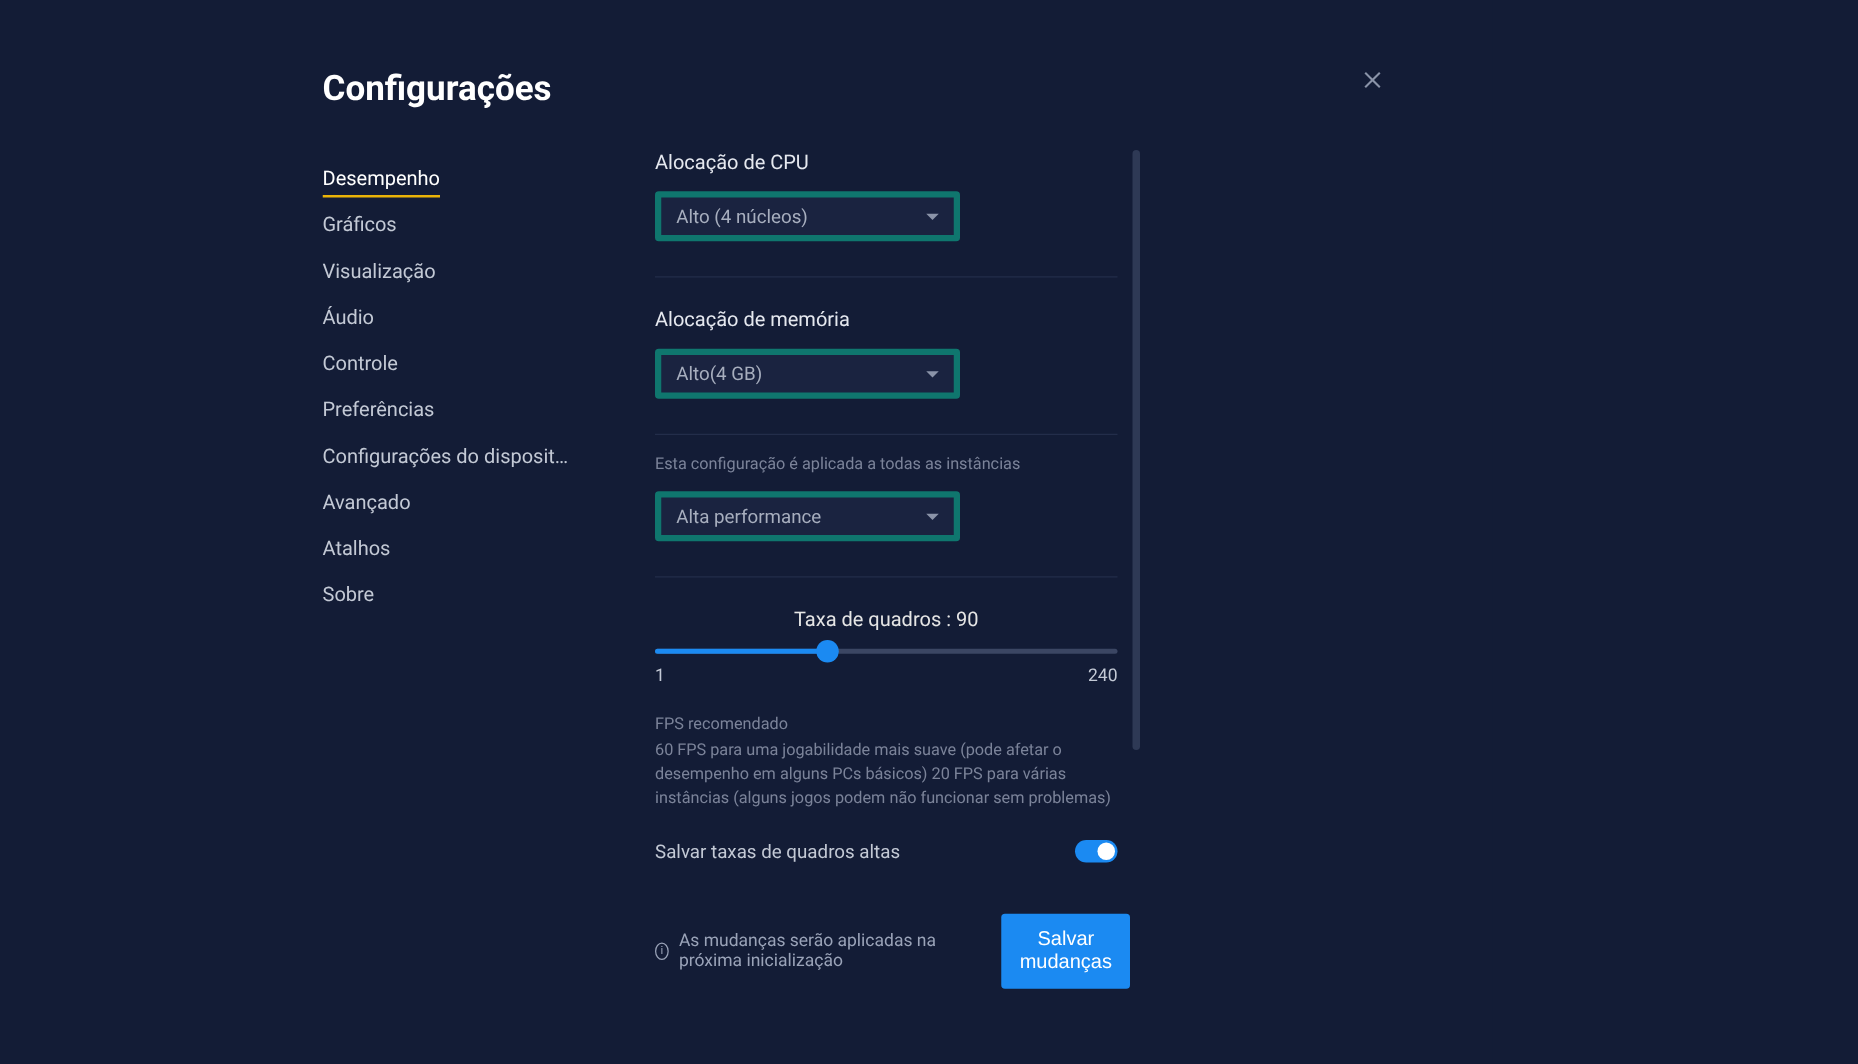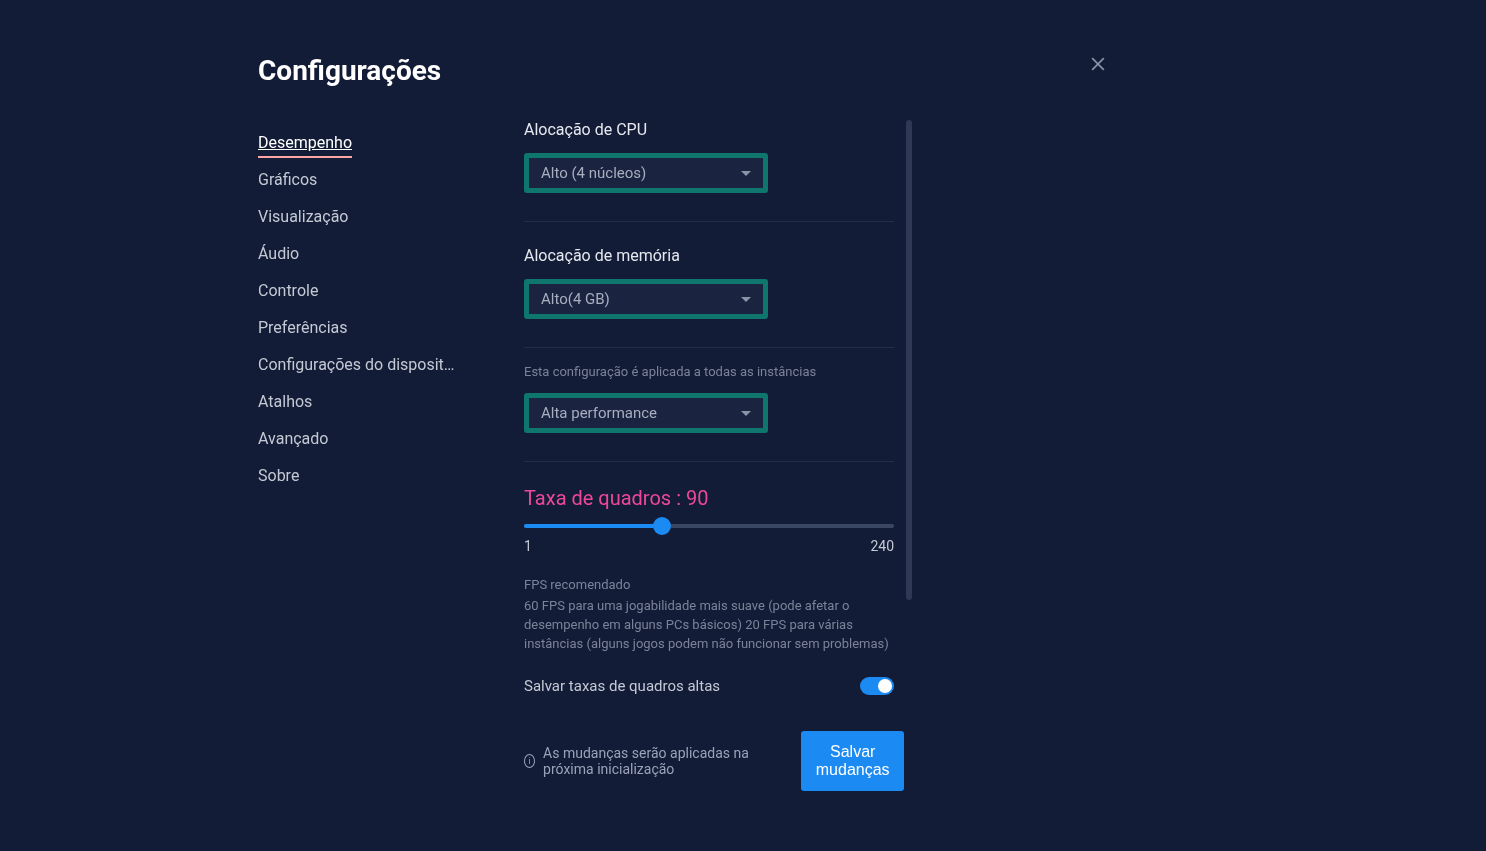--- a/index.html
+++ b/index.html
@@ -48,23 +48,22 @@
     padding: 9px 0;
     cursor: pointer;
     white-space: nowrap;
     overflow: hidden;
     text-overflow: ellipsis;
   }
   .sidebar-item.active {
     color: #ffffff;
   }
   .sidebar-item.active span {
-    border-bottom: 2px solid #fca5a5;
+    border-bottom: 2px solid #eab308;
     padding-bottom: 4px;
-    text-decoration: underline;
   }
   .content {
     position: absolute;
     top: 120px;
     left: 524px;
     right: 280px;
     bottom: 140px;
     overflow-y: auto;
     padding-right: 20px;
   }
@@ -117,23 +116,24 @@
     font-size: 15px;
     color: #a7aebe;
   }
   .select-caret {
     width: 0; height: 0;
     border-left: 5px solid transparent;
     border-right: 5px solid transparent;
     border-top: 5px solid #8a93a8;
   }
   .slider-title {
-    font-size: 20px;
-    color: #ec4899;
+    font-size: 16px;
+    color: #e5e5e5;
     margin-bottom: 14px;
+    text-align: center;
   }
   .slider-track {
     position: relative;
     height: 4px;
     background: #3b4663;
     border-radius: 2px;
     width: 100%;
   }
   .slider-fill {
     position: absolute;
@@ -257,22 +257,22 @@
   </div>
 
   <nav class="sidebar">
     <div class="sidebar-item active"><span>Desempenho</span></div>
     <div class="sidebar-item"><span>Gráficos</span></div>
     <div class="sidebar-item"><span>Visualização</span></div>
     <div class="sidebar-item"><span>Áudio</span></div>
     <div class="sidebar-item"><span>Controle</span></div>
     <div class="sidebar-item"><span>Preferências</span></div>
     <div class="sidebar-item"><span>Configurações do disposit…</span></div>
+    <div class="sidebar-item"><span>Avançado</span></div>
     <div class="sidebar-item"><span>Atalhos</span></div>
-    <div class="sidebar-item"><span>Avançado</span></div>
     <div class="sidebar-item"><span>Sobre</span></div>
   </nav>
 
   <div class="scrollbar-fake"></div>
 
   <div class="content">
 
     <div class="section">
       <div class="section-label">Alocação de CPU</div>
       <div class="select-wrap">

